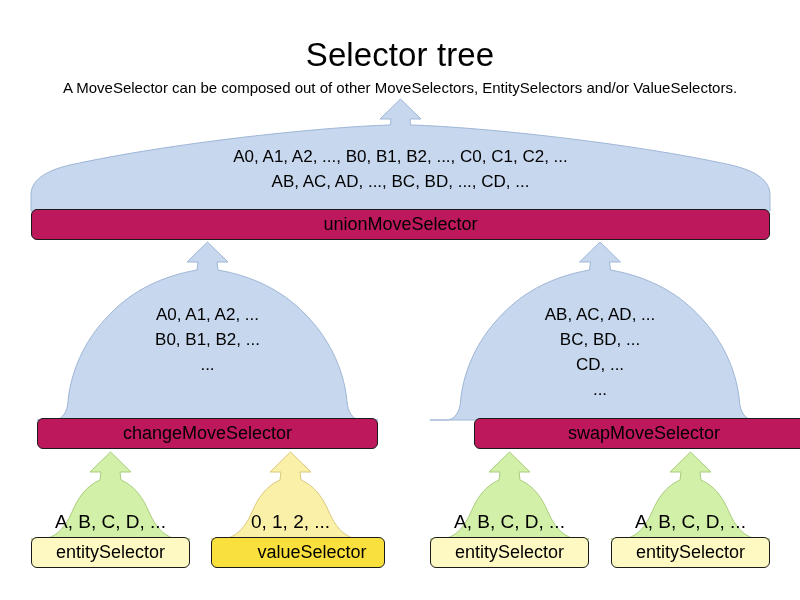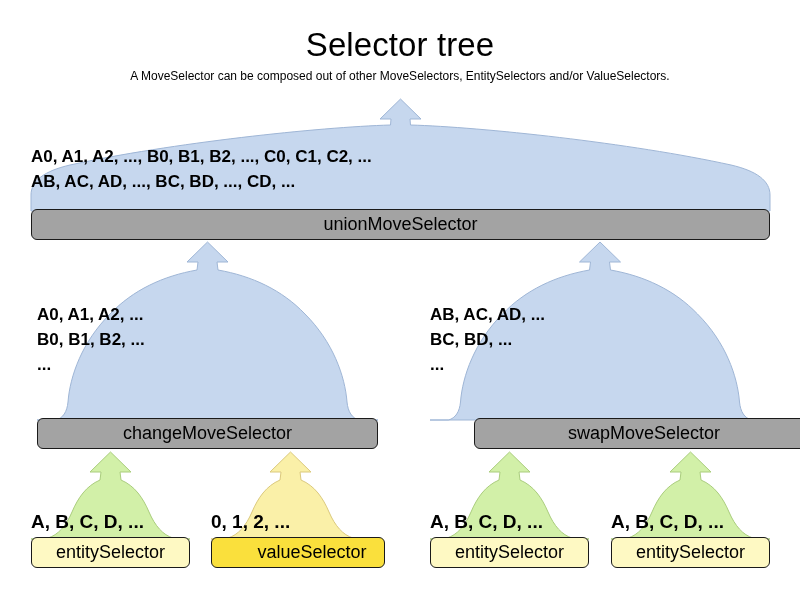--- a/index.html
+++ b/index.html
@@ -25,73 +25,73 @@
   
   .header {
     position: absolute;
     left: 0;
     top: 0;
     width: 800px;
     text-align: center;
   }
   .diagram-title {
     margin: 0;
-    padding-top: 28px;
+    padding-top: 38px;
     font-size: 33px;
     font-weight: normal;
     letter-spacing: 0.1px;
     line-height: 1.05;
   }
   .diagram-subtitle {
     margin: 0;
     padding-top: 7px;
-    font-size: 12px;
+    font-size: 15px;
     font-weight: normal;
     line-height: 1.1;
   }
 
   
   .node {
     position: absolute;
   }
   .balloon-svg {
     position: absolute;
     left: 0;
     top: 0;
     overflow: visible;
   }
   .balloon-text {
     position: absolute;
     left: 0;
     width: 100%;
+    text-align: center;
     font-size: 17px;
     line-height: 25px;
     white-space: nowrap;
     pointer-events: none;
-    font-weight: bold;
   }
   .balloon-text .tline {
     display: block;
   }
 
   
   .label-bar {
     position: absolute;
     box-sizing: border-box;
     border: 1.2px solid #1a1a1a;
     border-radius: 6px;
     display: flex;
     align-items: center;
     justify-content: center;
     font-size: 18px;
     line-height: 1;
     text-align: center;
     overflow: hidden;
   }
-  .label-bar.blue   { background: #a3a3a3; }
+  .label-bar.blue   { background: #be185d; }
   .label-bar.green  { background: #fef9c3; }
   .label-bar.yellow { background: #fae03c; }
 
   .label-bar .bar-text {
     display: block;
     padding-bottom: 1px;
   }
 
   
   .node-leaf .balloon-text { font-size: 19px; }
@@ -158,20 +158,21 @@
                C 310.5 170 314.5 176 321.5 178
                L 340 178 L 0 178 L 18.5 178
                C 25.5 176 29.5 170 30.5 160
                C 32.5 134 44.5 100 72.5 72
                C 95.5 48 125.5 34 159.5 28
                L 160.5 20 L 149.5 20 Z" fill="#c6d7ee" stroke="#9fb6d6" stroke-width="1"></path>
     </svg>
     <div class="balloon-text" style="top:60px;">
       <span class="tline">AB, AC, AD, ...</span>
       <span class="tline">BC, BD, ...</span>
+      <span class="tline">CD, ...</span>
       <span class="tline">...</span>
     </div>
     <div class="label-bar blue" style="left:0; top:176px; width:340px; height:31px;margin-left:44px;">
       <span class="bar-text">swapMoveSelector</span>
     </div>
   </div>
 
   <div class="node node-leaf" style="left:31px; top:452px; width:159px; height:117px;">
     <svg class="balloon-svg" width="159" height="87" viewBox="0 0 159 87">
       <path d="M 79.5 0

